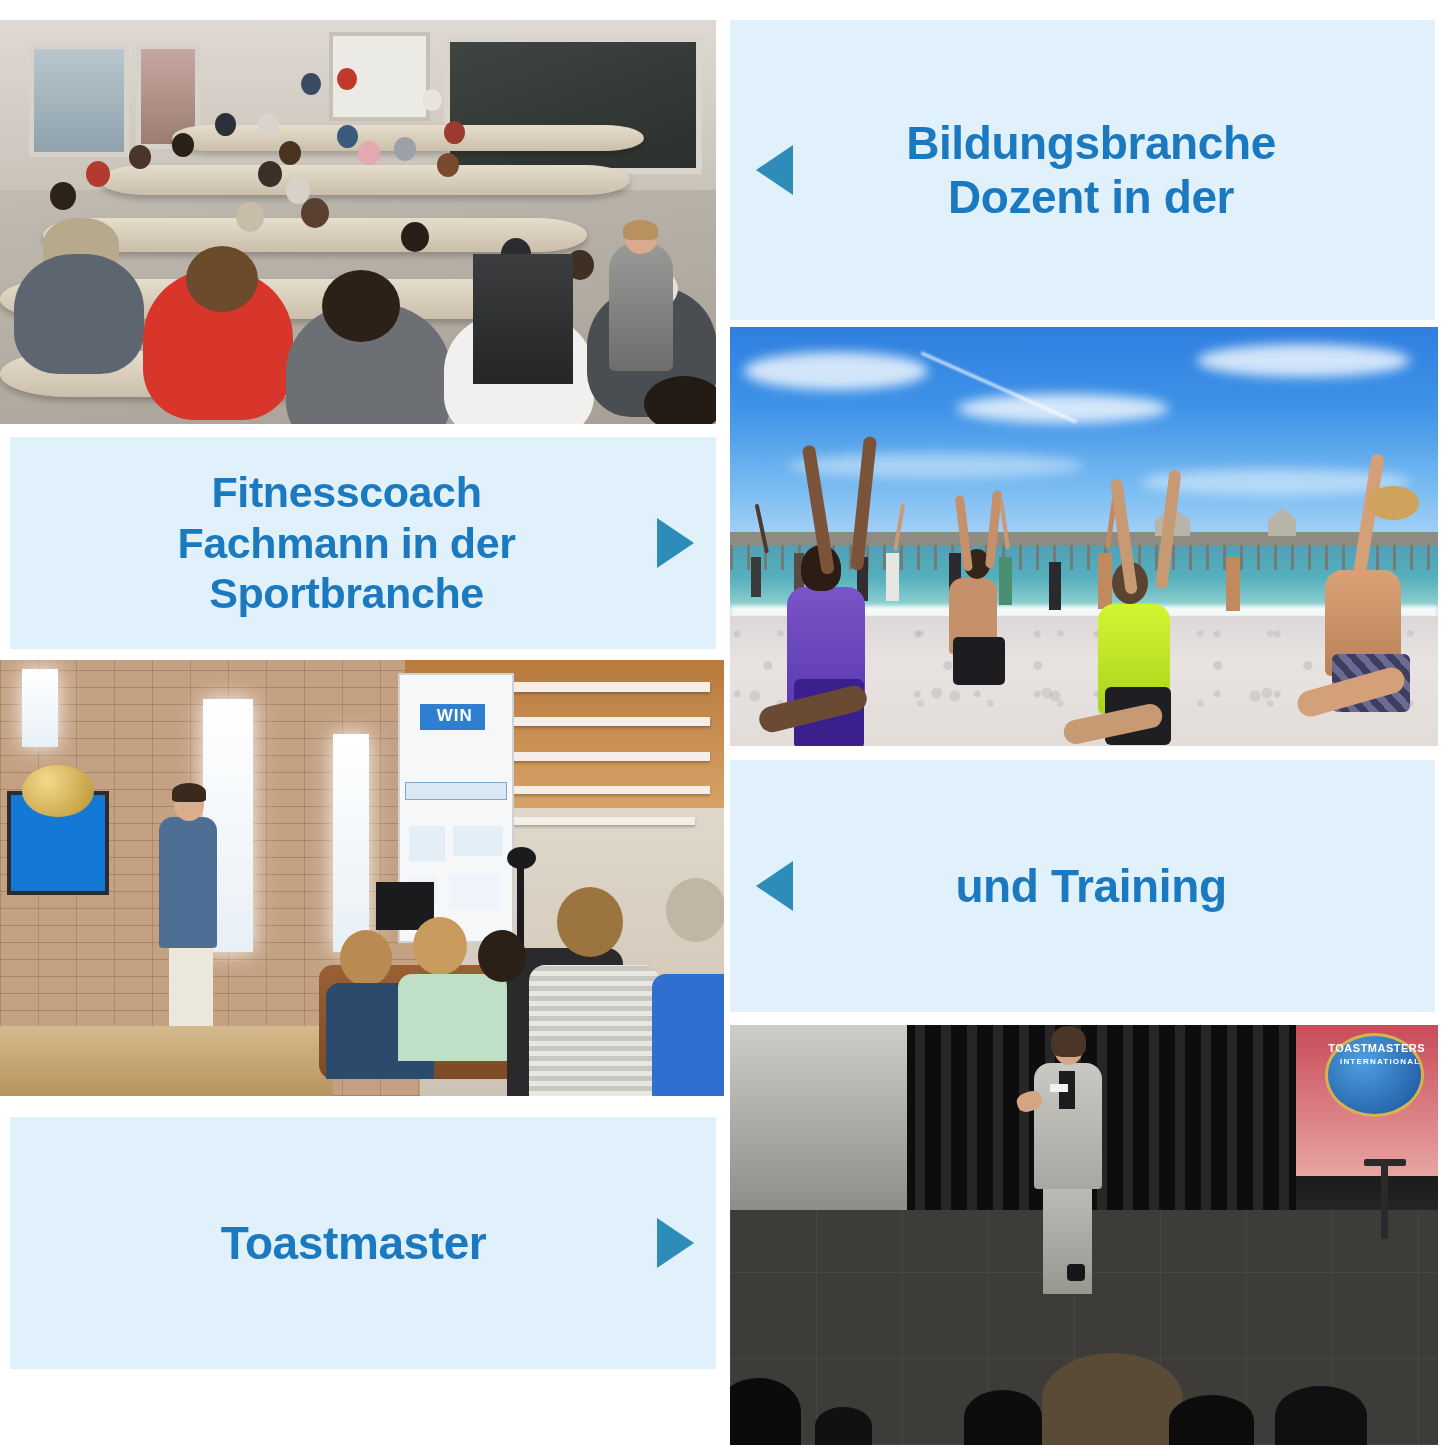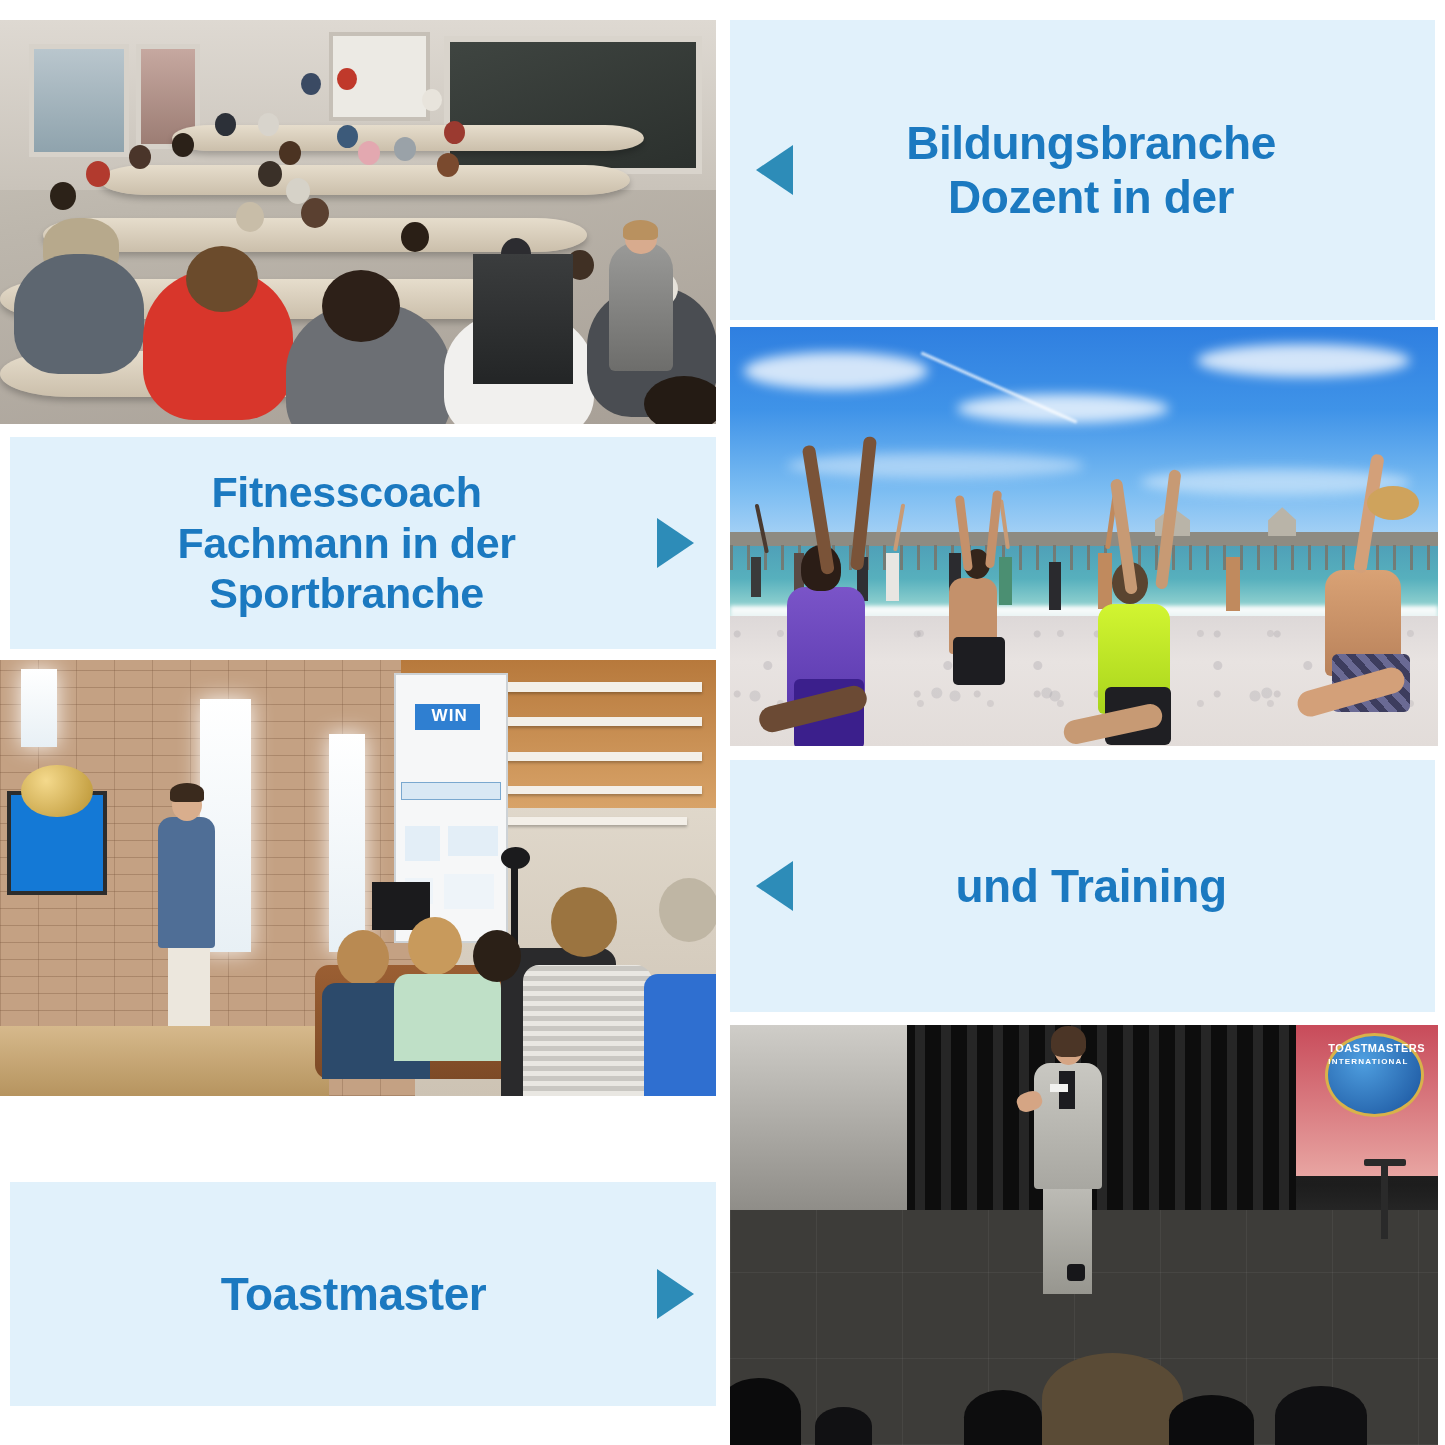--- a/index.html
+++ b/index.html
@@ -106,21 +106,21 @@
   .ot-chair{position:absolute;right:14%;bottom:0;width:16%;height:34%;background:#2a2a2c;border-radius:16px 16px 0 0;}
 
   
   .tm-bg{position:absolute;inset:0;background:linear-gradient(180deg,#2a2a2a 0%,#1d1d1d 38%,#3a3a3a 60%,#2a2a2a 100%);}
   .tm-wall{position:absolute;left:0;top:0;width:26%;height:44%;background:linear-gradient(180deg,#cfcdc8,#8f8d88);}
   .tm-curtain{position:absolute;left:25%;top:0;width:55%;height:44%;
     background:#111;
     background-image:repeating-linear-gradient(90deg,#0d0d0d 0 8px,#262626 8px 18px,#0d0d0d 18px 26px);}
   .tm-banner{position:absolute;right:0;top:0;width:20%;height:36%;background:linear-gradient(180deg,#c84b5a,#e8a5a2);}
   .tm-globe{position:absolute;right:2%;top:2%;width:14%;height:20%;background:radial-gradient(circle at 38% 32%,#4f9fe0,#18519b);border:3px solid #d8b24a;border-radius:50%;box-sizing:border-box;}
-  .tm-logotext{position:absolute;right:2.5%;top:4%;width:13%;text-align:left;color:#fff;font-size:11px;font-weight:bold;letter-spacing:.5px;line-height:1.1;}
+  .tm-logotext{position:absolute;right:2.5%;top:4%;width:13%;text-align:right;color:#fff;font-size:11px;font-weight:bold;letter-spacing:.5px;line-height:1.1;}
   .tm-floor{position:absolute;left:0;top:44%;width:100%;height:56%;
     background:#3d3c39;
     background-image:repeating-linear-gradient(90deg,rgba(255,255,255,.05) 0 1px,transparent 1px 86px),
                      repeating-linear-gradient(0deg,rgba(255,255,255,.05) 0 1px,transparent 1px 86px);}
   .tm-suit{position:absolute;left:43%;top:9%;width:9.5%;height:30%;background:linear-gradient(180deg,#c9c8c2,#a8a7a1);border-radius:16px 16px 4px 4px;}
   .tm-pants{position:absolute;left:44.2%;top:37%;width:7%;height:27%;background:linear-gradient(180deg,#bfbeb8,#97968f);}
   .tm-head{position:absolute;left:45.8%;top:1.5%;width:4%;height:8%;background:#d5a584;border-radius:50%;}
   .tm-hair{position:absolute;left:45.3%;top:0.2%;width:5%;height:7.5%;background:#4b3526;border-radius:48% 48% 30% 30%;}
   .tm-stand{position:absolute;right:7%;top:33%;width:1%;height:18%;background:#2a2a2a;}
   .tm-standtop{position:absolute;right:4.5%;top:32%;width:6%;height:1.6%;background:#2a2a2a;border-radius:2px;}
@@ -261,21 +261,21 @@
       <div class="yogi" style="left:80%;top:84%;width:110px;height:26px;background:#d3a079;border-radius:13px;transform:rotate(-16deg);"></div>
 
       <div class="yogi" style="left:31%;top:60%;width:48px;height:76px;background:#c4916b;border-radius:14px 14px 4px 4px;"></div>
       <div class="yogi" style="left:31.5%;top:74%;width:52px;height:48px;background:#1d1d21;border-radius:5px;"></div>
       <div class="head" style="left:33%;top:53%;width:26px;height:30px;background:#34251b;border-radius:50%;"></div>
       <div class="arm" style="left:33%;top:40%;width:9px;height:76px;background:#c4916b;transform:rotate(-7deg);"></div>
       <div class="arm" style="left:36%;top:39%;width:9px;height:78px;background:#c4916b;transform:rotate(6deg);"></div>
     </div>
   </div>
 
-  <div class="photo" style="left:0;top:660px;width:716px;height:436px;">
+  <div class="photo" style="left:0;top:660px;width:716px;height:436px;padding-left:8px;">
     <div class="ph-stage">
       <div class="ot-brick"></div>
       <div class="ot-right"></div>
       <div class="ot-ceiling"></div>
       <div class="ot-beam" style="right:2%;top:5%;width:40%;height:10px;"></div>
       <div class="ot-beam" style="right:2%;top:13%;width:38%;height:9px;"></div>
       <div class="ot-beam" style="right:2%;top:21%;width:36%;height:9px;"></div>
       <div class="ot-beam" style="right:2%;top:29%;width:34%;height:8px;"></div>
       <div class="ot-beam" style="right:4%;top:36%;width:30%;height:8px;"></div>
 
@@ -320,21 +320,21 @@
   </div>
 
   <div class="panel textpanel" style="left:730px;top:760px;width:705px;height:252px;">
     <span class="arrow arrow-left" style="margin-left:26px;"></span>
     <span class="tp-inner" style="font-size:46px;">
       <span class="tp-line">und Training</span>
     </span>
     <span style="flex:0 0 46px;"></span>
   </div>
 
-  <div class="panel textpanel" style="left:10px;top:1182px;width:706px;height:224px;padding-left:14px;">
+  <div class="panel textpanel" style="left:10px;top:1117px;width:706px;height:252px;padding-left:14px;">
     <span style="flex:0 0 26px;"></span>
     <span class="tp-inner" style="font-size:46px;line-height:1.35;">
       <span class="tp-line">Toastmaster</span>
     </span>
     <span class="arrow arrow-right" style="margin-right:22px;"></span>
   </div>
 
   <div class="photo" style="left:730px;top:1025px;width:708px;height:420px;">
     <div class="ph-stage">
       <div class="tm-bg"></div>

